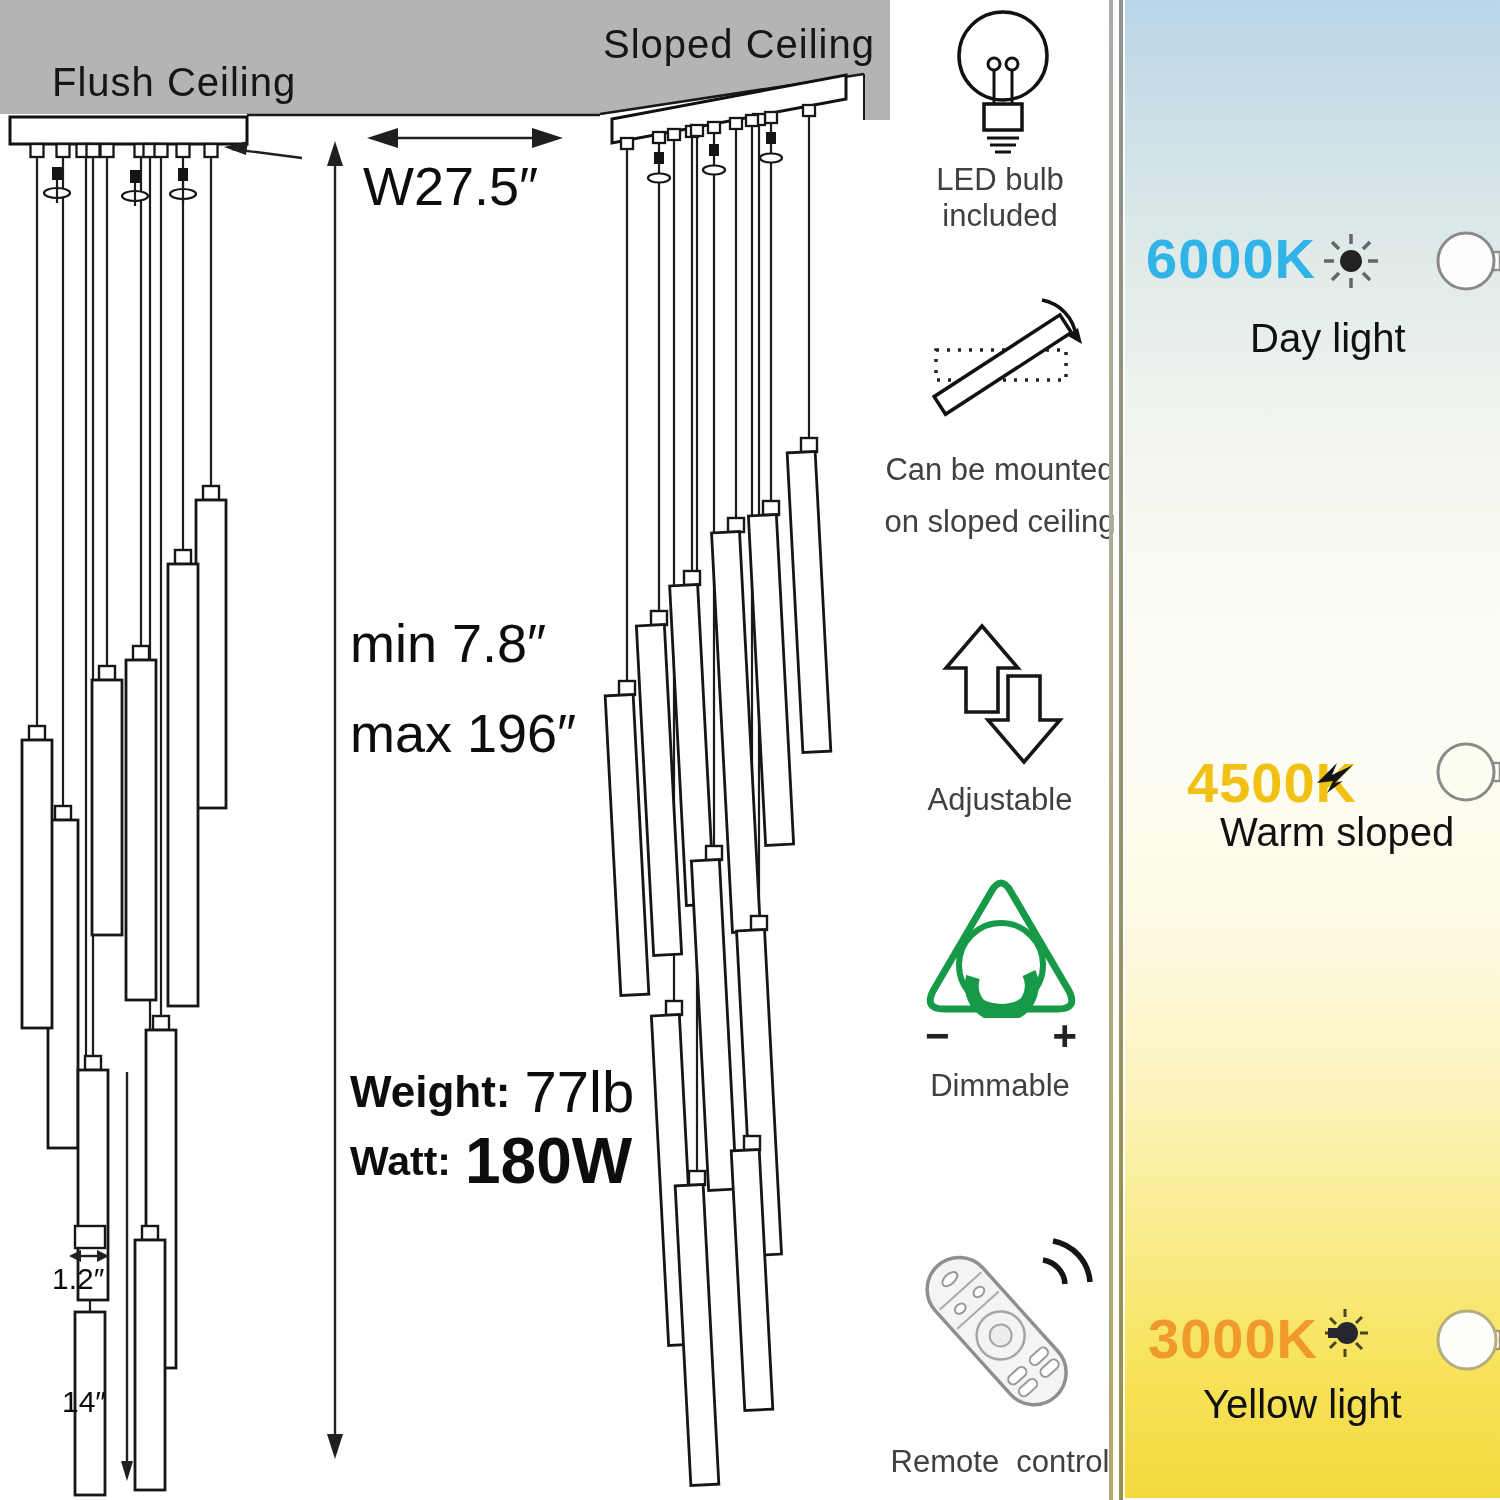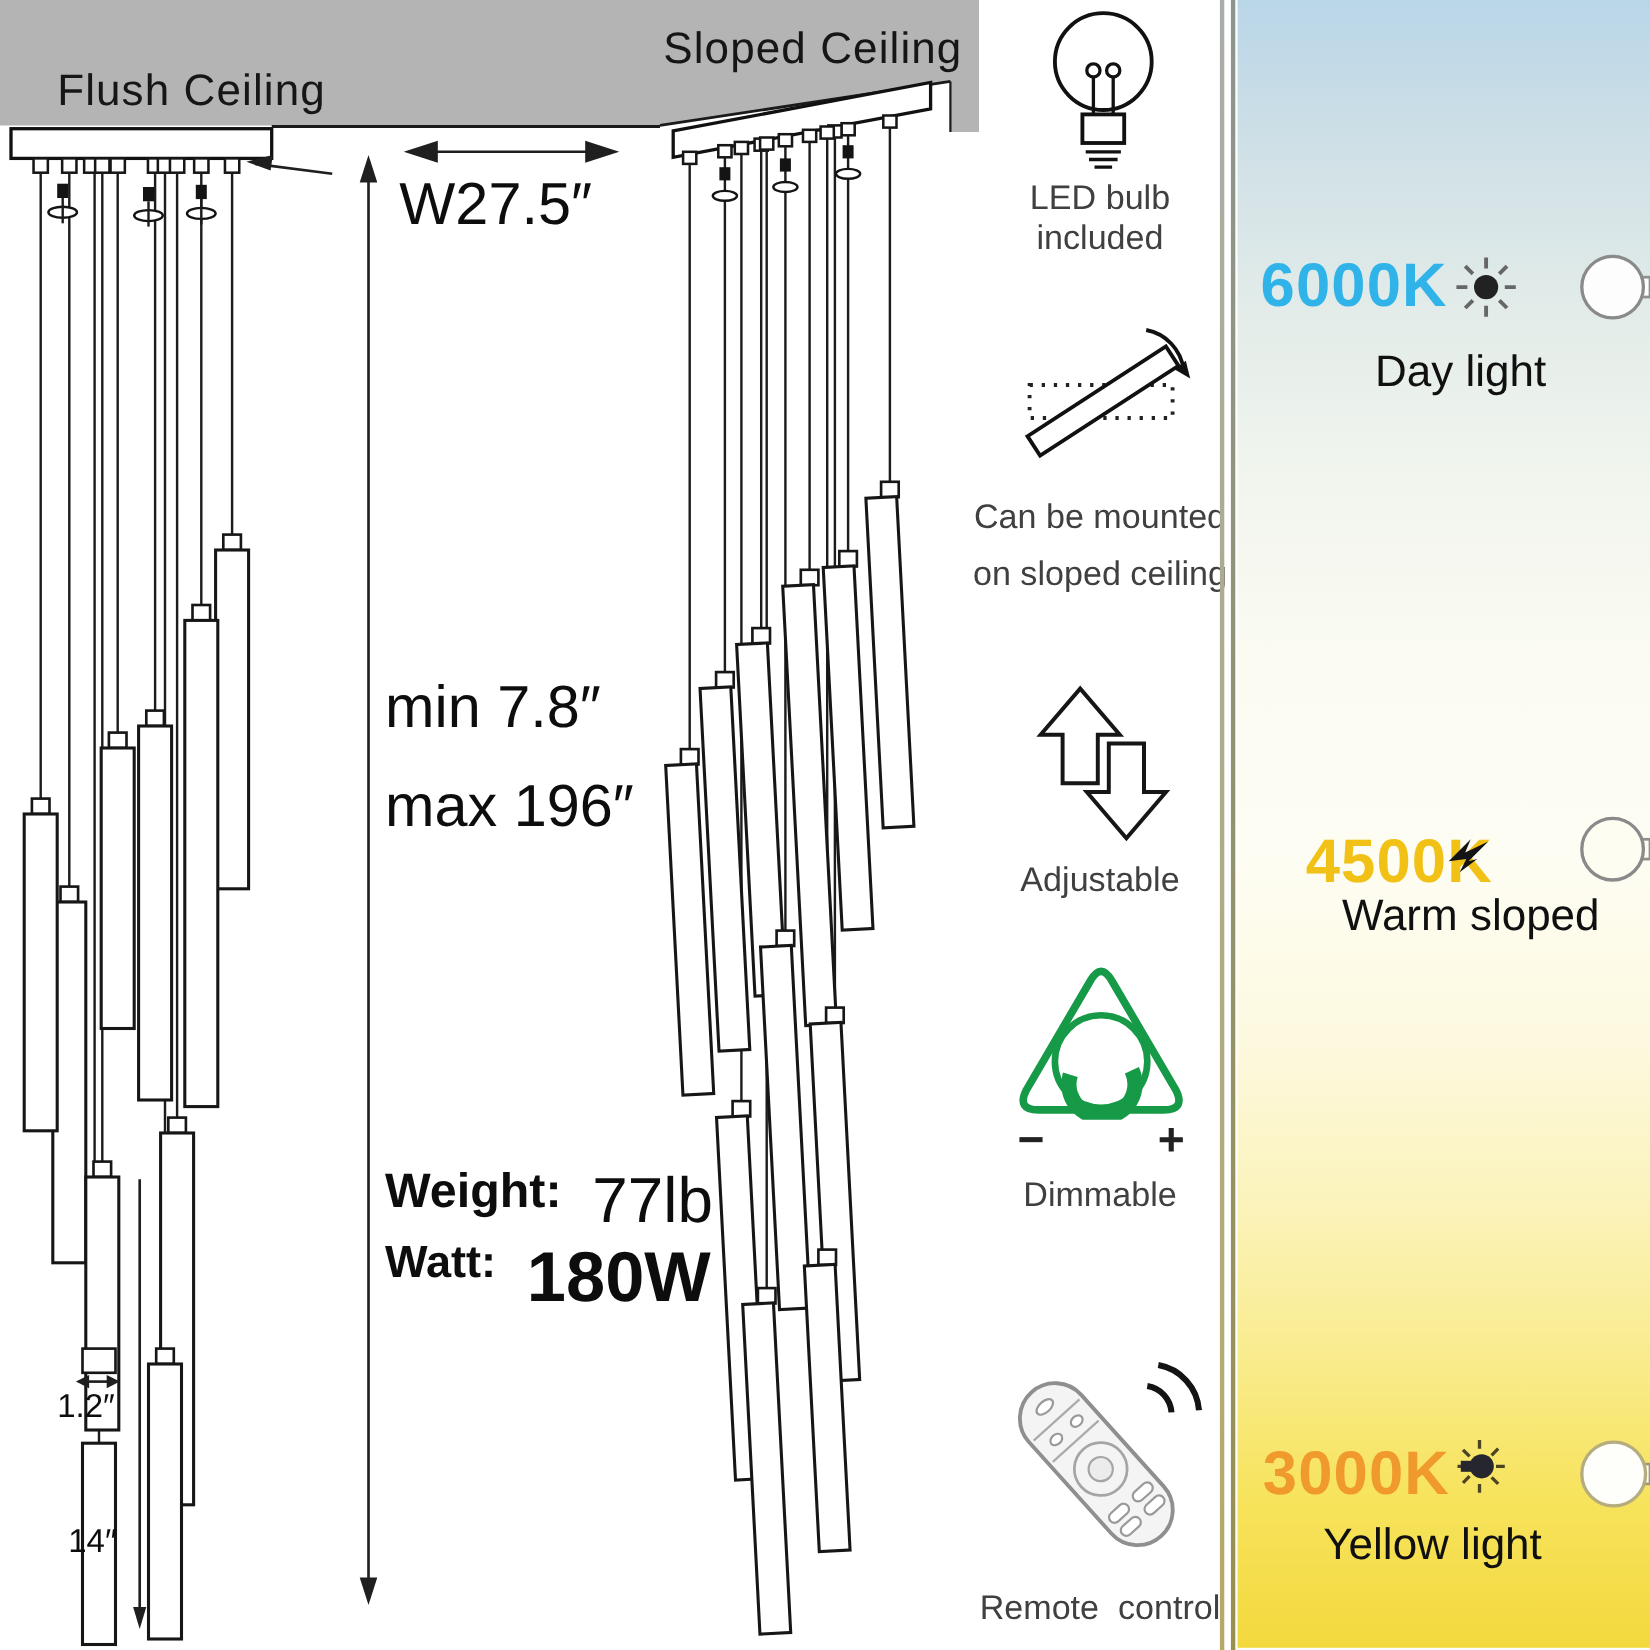--- a/index.html
+++ b/index.html
@@ -14,21 +14,21 @@
   .stub{fill:#fff;stroke:#161616;stroke-width:2.3;}
   .plate{fill:#fff;stroke:#111;stroke-width:3;}
   .arrowline{stroke:#1f1f1f;stroke-width:2.4;fill:none;}
   .arrowhead{fill:#1f1f1f;}
   .adj-box{fill:#141414;}
   .adj-ell{fill:#fff;stroke:#141414;stroke-width:2.2;}
   
   .ceil-label{font-size:40px;color:#161616;letter-spacing:1px;}
   .dim-big{font-size:54px;color:#0d0d0d;}
   .dim-small{font-size:30px;color:#0d0d0d;}
-  .spec-row{display:flex;align-items:flex-start;gap:28px;color:#0d0d0d;}
+  .spec-row{display:flex;align-items:center;gap:14px;color:#0d0d0d;}
   .spec-label{font-weight:bold;font-size:44px;}
   .spec-label.watt{font-size:41px;}
   .spec-value{font-size:58px;}
   .spec-value.watt{font-size:64px;font-weight:bold;}
   .feature-label{width:244px;text-align:center;font-size:31px;color:#404040;}
   .pm-row{display:flex;justify-content:space-between;width:152px;font-size:42px;font-weight:bold;color:#222;}
   
   #temp-panel{left:1125px;top:0;width:375px;height:1498px;
     background:linear-gradient(180deg,#b9d6e8 0%,#cfe0e6 9%,#e3ece9 19%,#f1f5ee 29%,
       #fbfbf2 40%,#fefdf3 52%,#fdf9e0 63%,#fbf3bb 73%,#f9ec8f 82%,#f7e35c 91%,#f3d93e 100%);}

